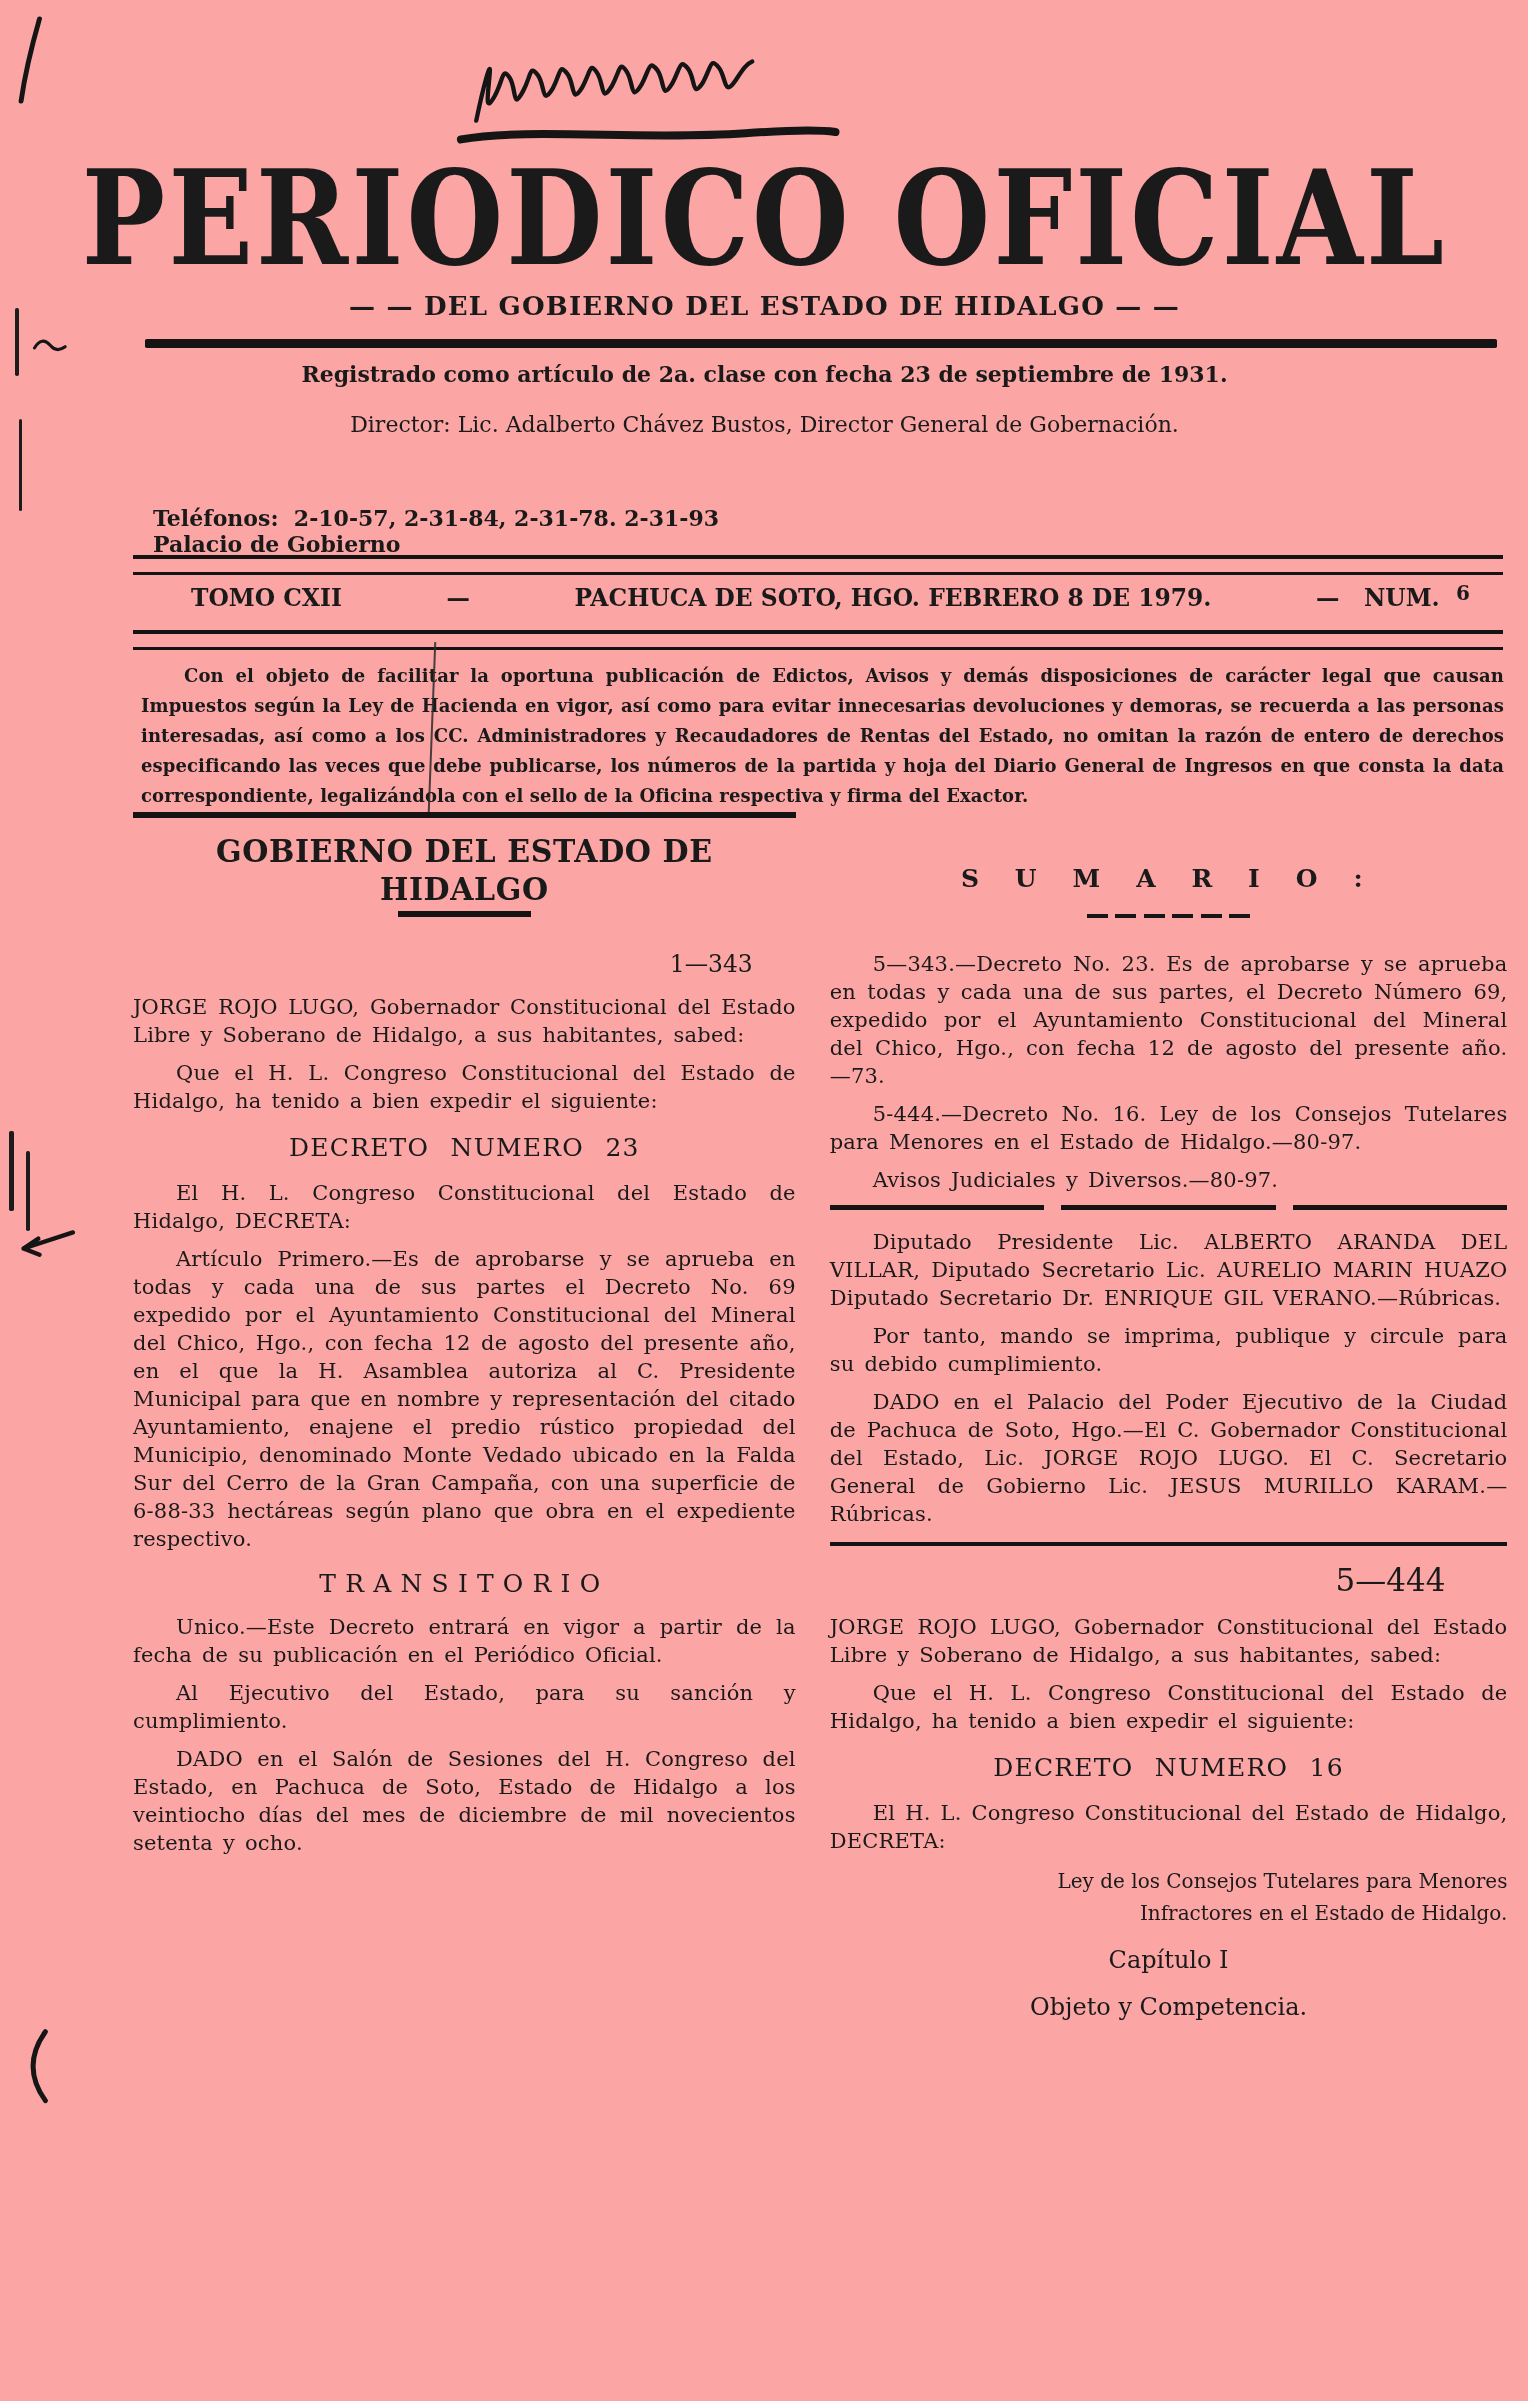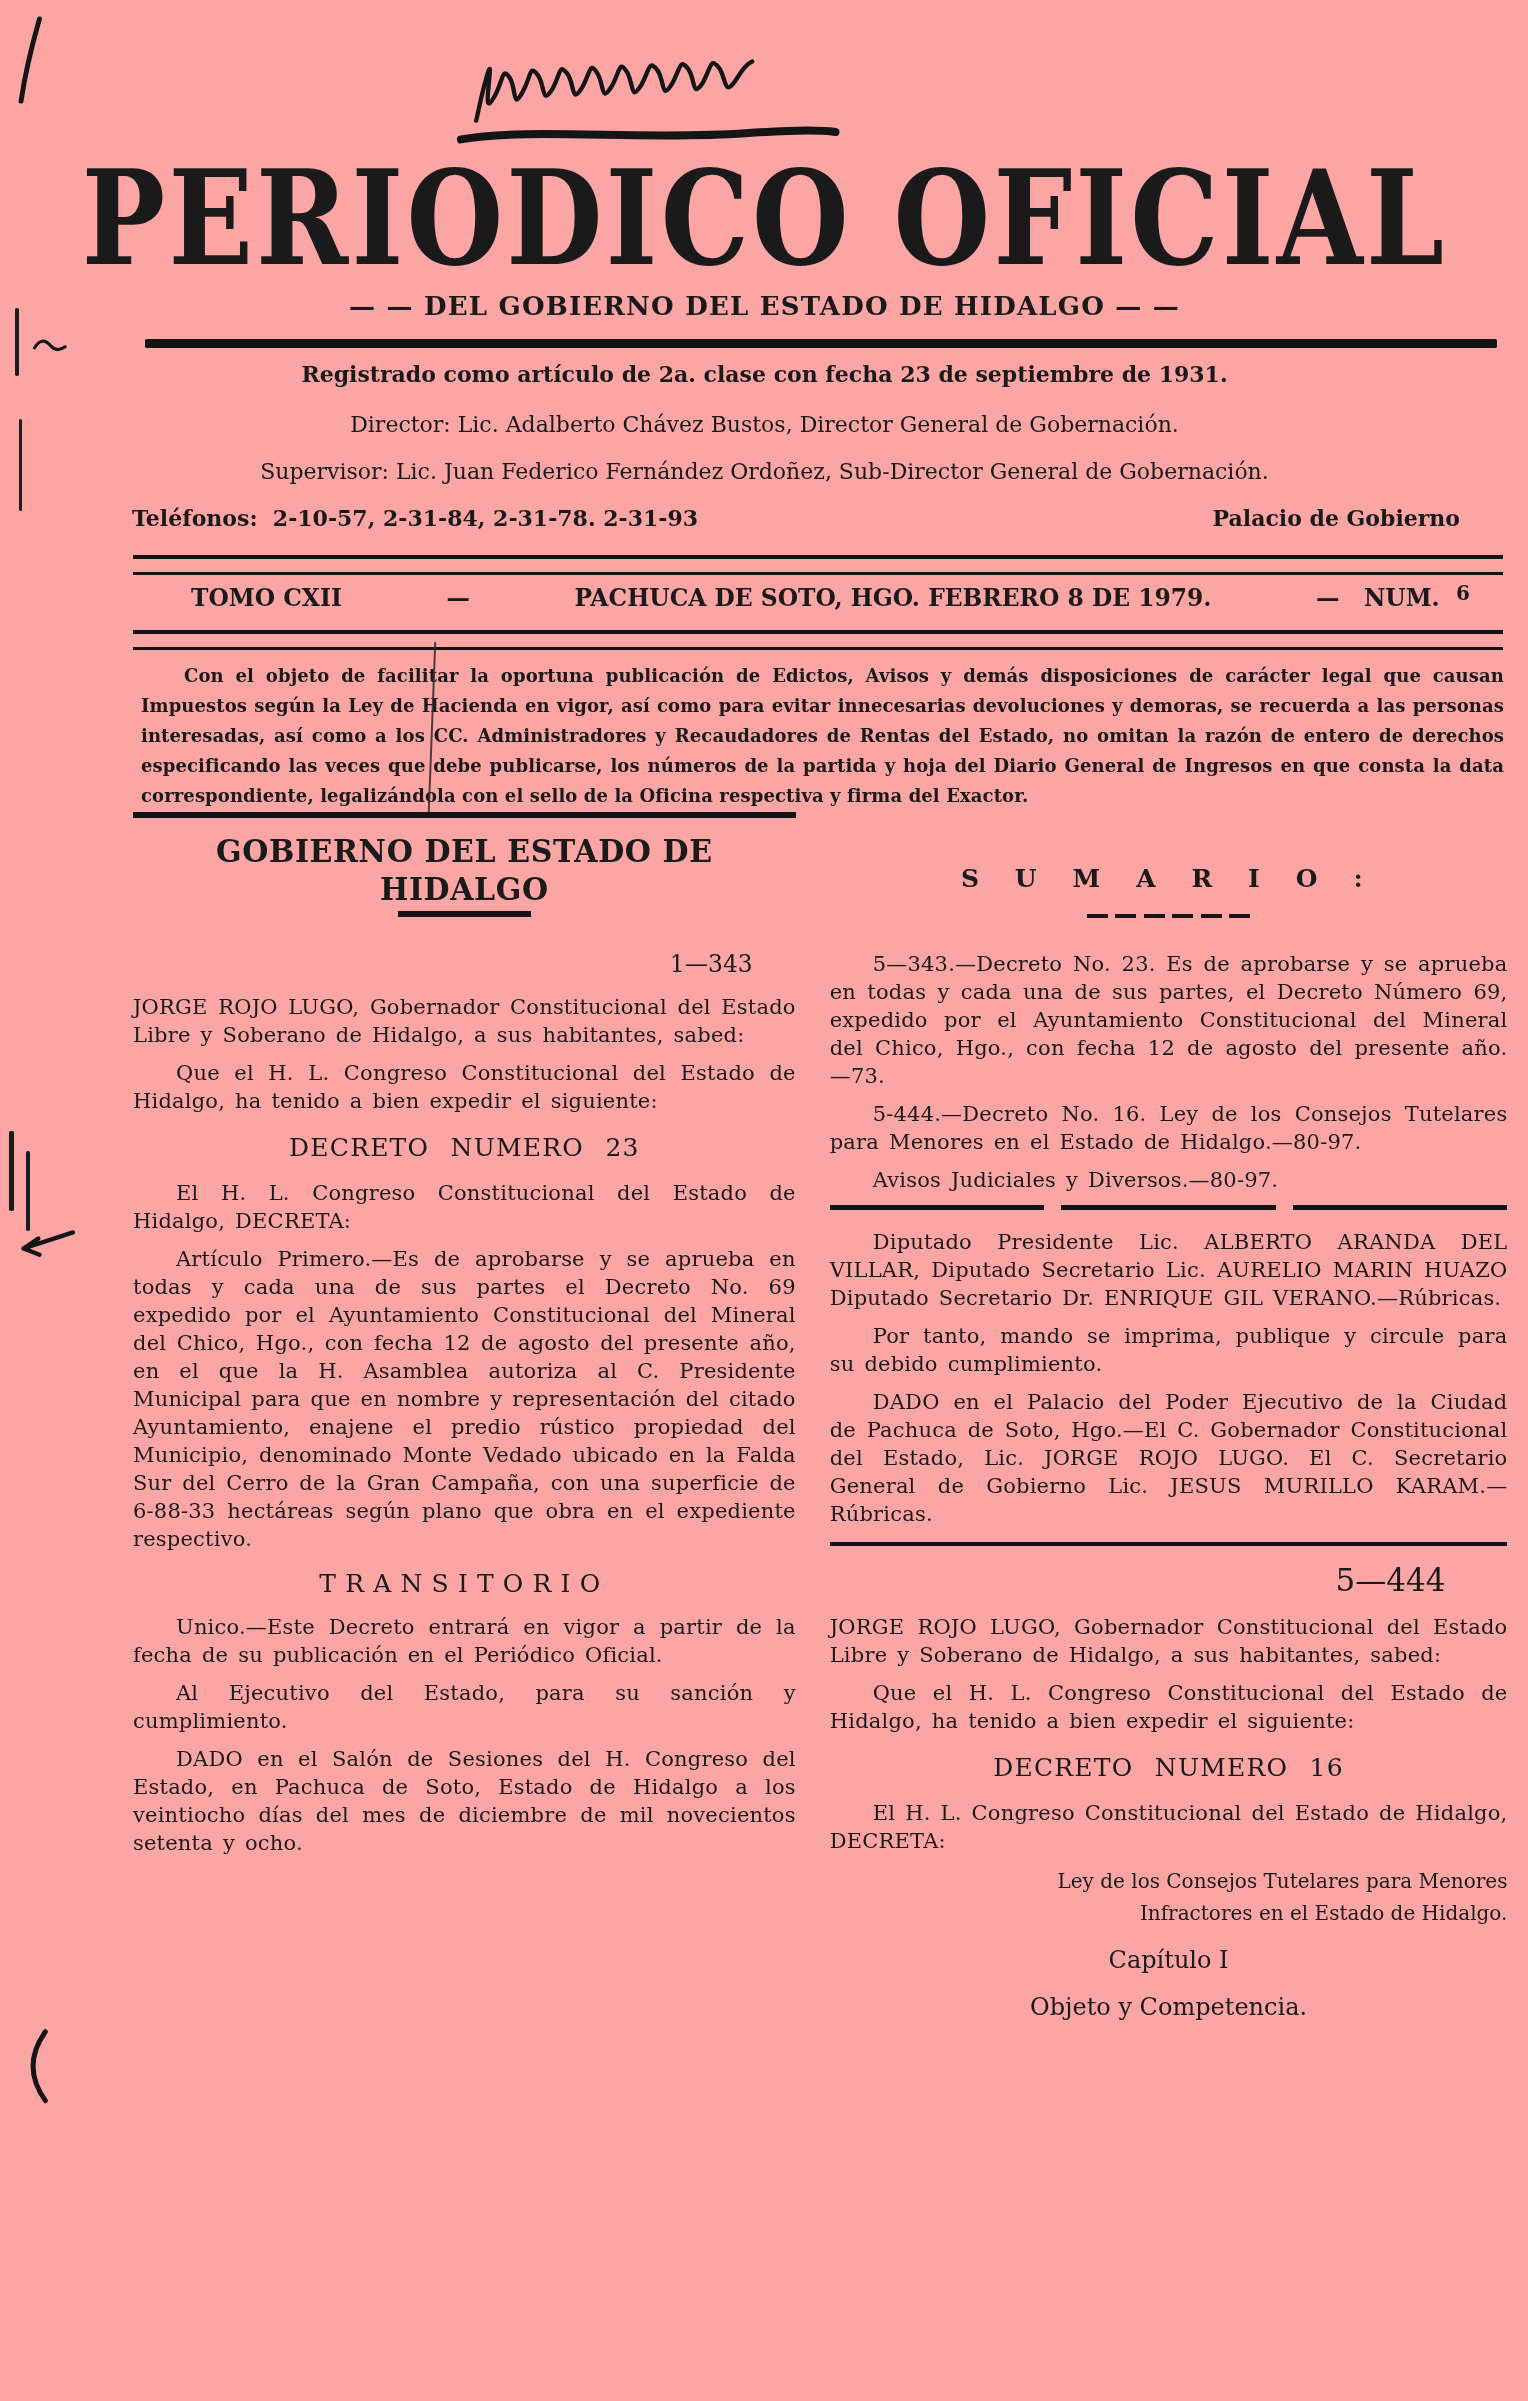--- a/index.html
+++ b/index.html
@@ -16,22 +16,22 @@
     font-size:111px; font-weight:bold; letter-spacing:3.1px; line-height:1;
     transform:scaleY(1.18); transform-origin:top center; white-space:nowrap;
   }
   .subtitle { left:0; right:0; top:291px; text-align:center;
     font-size:26px; font-weight:bold; letter-spacing:1.2px; }
   .rule-thick { height:9.2px; background:#141414; border-radius:1.8px; }
   .rule-double { height:13px; border-top:4.3px solid #141414; border-bottom:3.1px solid #141414; }
   .registrado { left:0; right:0; top:361px; text-align:center; font-size:22px; font-weight:bold; }
   .director   { left:0; right:0; top:412px; text-align:center; font-size:22px; }
   .supervisor { left:0; right:0; top:459px; text-align:center; font-size:22px; }
-  .phones-row { left:132px; right:69px; top:505px; display:flex;
-    justify-content:space-between; font-size:22px; font-weight:bold; }
+  .phones-row { left:153px; right:69px; top:505px; display:flex;
+    justify-content:center; font-size:22px; font-weight:bold;flex-direction:column; }
   .tomo-row { left:191px; right:59px; top:581px; display:flex;
     justify-content:space-between; align-items:baseline; font-size:23.4px; font-weight:bold; }
   .num6 { font-size:20px; vertical-align:6.2px; }
   .notice { left:141px; right:25px; top:661px; font-size:18px; font-weight:bold;
     line-height:30px; text-align:justify; text-indent:43px; letter-spacing:0.1px; }
 
   
   .cols { left:133px; right:21.6px; top:812px; display:flex; gap:34px; }
   .col-left  { width:663px; }
   .col-right { width:678px; }
@@ -81,21 +81,20 @@
 
   <svg class="abs" style="left:456px; top:122px;" width="385" height="25" viewBox="0 0 625 40">
     <path class="s" stroke-width="13" d="M8,28 C120,8 300,30 470,18 C540,13 590,12 616,16"></path>
   </svg>
 
   <div class="abs title">PERIODICO OFICIAL</div>
   <div class="abs subtitle">— — DEL GOBIERNO DEL ESTADO DE HIDALGO — —</div>
   <div class="abs rule-thick" style="left:145px; right:32px; top:339px;"></div>
   <div class="abs registrado">Registrado como artículo de 2a. clase con fecha 23 de septiembre de 1931.</div>
   <div class="abs director">Director: Lic. Adalberto Chávez Bustos, Director General de Gobernación.</div>
-  <div class="abs supervisor">Supervisor: Lic. Juan Federico Fernández Ordoñez, Sub-Director General de Gobernación.</div>
 
   <div class="abs phones-row">
     <span>
       <span>Teléfonos:</span>&nbsp;&nbsp;<span>2-10-57,  2-31-84,  2-31-78.  2-31-93</span>
     </span>
     <span>Palacio de Gobierno</span>
   </div>
 
   <div class="abs rule-double" style="left:133px; right:26px; top:555px;"></div>
 

